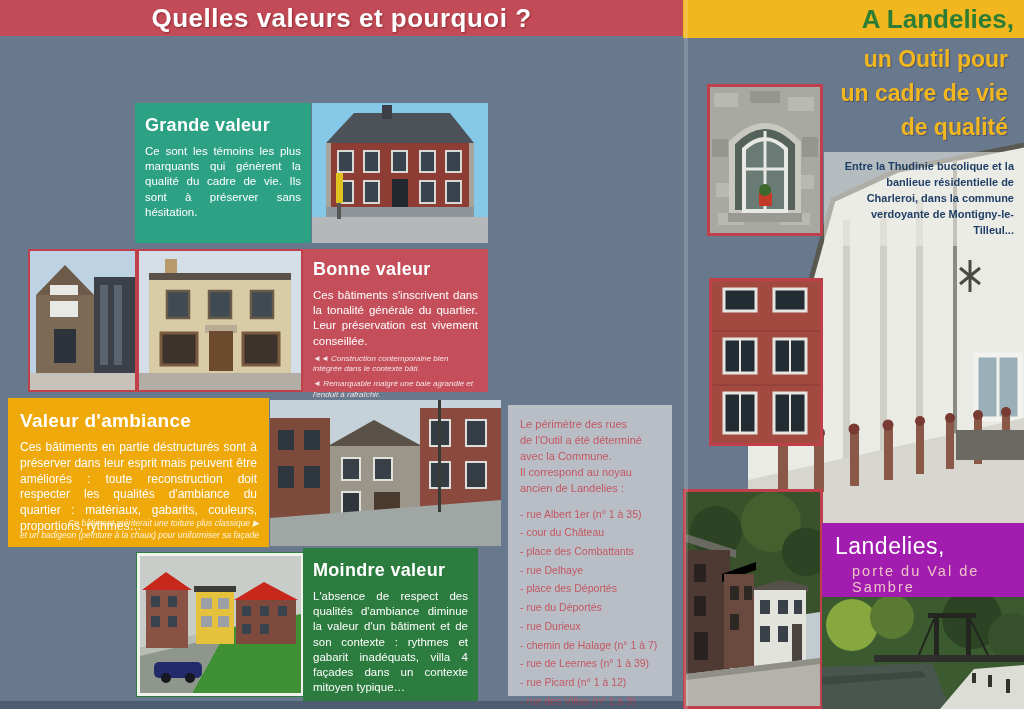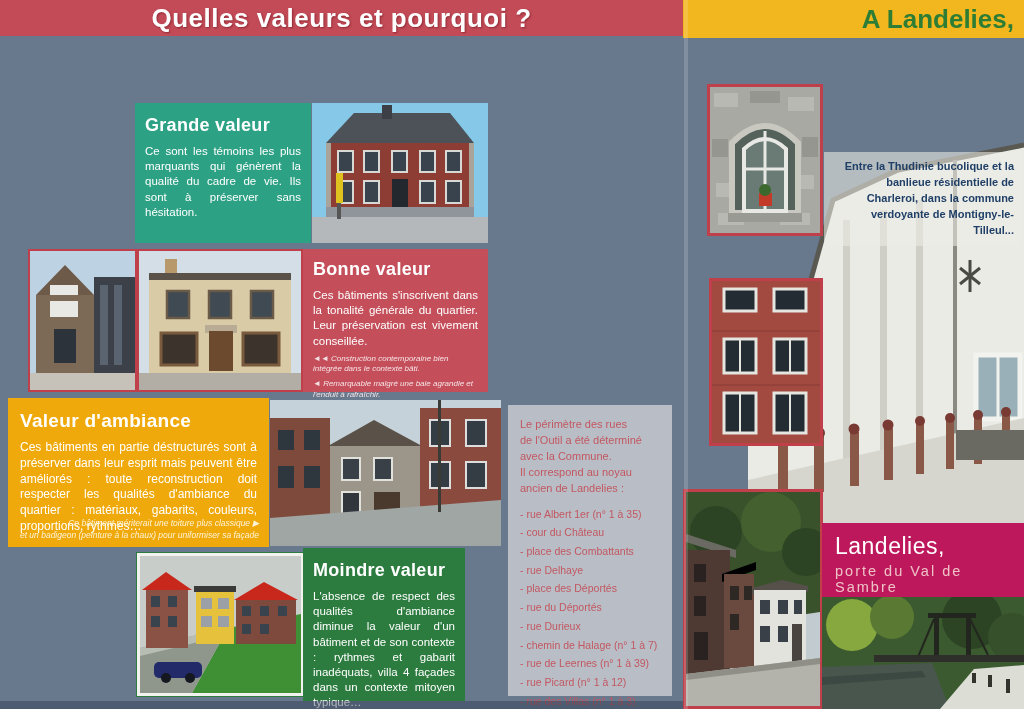--- a/index.html
+++ b/index.html
@@ -33,23 +33,23 @@
   .graybox li::before{content:"-  ";}
 
   
   .yellowband{background:#f2b71f;}
   .rp-title{color:#2e7d35;font-size:26px;font-weight:bold;text-align:right;
             line-height:38px;padding-right:10px;}
   .rp-lines{color:#f2b61e;font-size:23px;font-weight:bold;text-align:right;
             line-height:34px;padding-right:8px;text-shadow:1px 1px 1px rgba(40,40,60,.45);}
   .entre{background:rgba(236,236,230,.58);color:#1f3f66;font-weight:bold;
          font-size:11px;line-height:1.45;text-align:right;padding:7px 8px;}
-  .redfooter{background:#be185d;color:#fff;padding:10px 0 0 13px;}
+  .redfooter{background:#a21caf;color:#fff;padding:10px 0 0 13px;}
   .redfooter .t1{font-size:23px;letter-spacing:.5px;}
-  .redfooter .t2{font-size:14.5px;letter-spacing:2px;color:#eec3c6;margin-top:3px;}
+  .redfooter .t2{font-size:14.5px;letter-spacing:2px;color:#eec3c6;margin-top:3px;margin-left:17px;}
 
   .photoframe{border:3px solid #bf404b;}
   .photoframe2{border:2px solid #bf404b;}
   .renderframe{border:3px solid #f2f2ee;outline:1px solid #2c7c3f;}
   svg{display:block;}
   .crease{background:rgba(255,255,255,.16);}
   .bshadow{background:rgba(30,40,60,.35);}
 </style>
 </head>
 <body>
@@ -199,21 +199,21 @@
           <rect x="138" y="50" width="9" height="10"></rect>
         <rect x="102" y="68" width="9" height="10"></rect>
           <rect x="120" y="68" width="9" height="10"></rect>
       </g>
       <rect x="14" y="106" width="48" height="16" rx="5" fill="#232a6a"></rect>
       <circle cx="26" cy="122" r="5" fill="#15181e"></circle>
         <circle cx="50" cy="122" r="5" fill="#15181e"></circle>
     </svg>
   </figure>
 
-  <section class="abs vbox box-dgreen" style="left:303px;top:548px;width:162px;height:153px;">
+  <section class="abs vbox box-dgreen" style="left:303px;top:548px;width:175px;height:153px;">
     <h3>Moindre valeur</h3>
     <p>L'absence de respect des qualités d'ambiance diminue la valeur d'un bâtiment et de son contexte : rythmes et gabarit inadéquats, villa 4 façades dans un contexte mitoyen typique…</p>
   </section>
 
   <aside class="abs graybox" style="left:508px;top:405px;width:164px;height:291px;">
     <p class="intro">Le périmètre des rues
 de l'Outil a été déterminé
 avec la Commune.
 Il correspond au noyau
 ancien de Landelies :</p>
@@ -229,20 +229,25 @@
       <li>rue de Leernes (n° 1 à 39)</li>
       <li>rue Picard (n° 1 à 12)</li>
       <li>rue des Villas (n° 1 à 3)</li>
     </ul>
   </aside>
 
   <div class="abs yellowband" style="left:683px;top:0;width:341px;height:38px;">
     <div class="rp-title">A Landelies,</div>
   </div>
 
+  <div class="abs rp-lines" style="left:683px;top:42px;width:333px;">
+    <div>un Outil pour</div>
+    <div>un cadre de vie</div>
+    <div>de qualité</div>
+  </div>
 
   <figure class="abs" style="left:748px;top:140px;width:276px;height:390px;margin:0;">
     <svg width="276" height="390" viewBox="0 0 276 390" preserveAspectRatio="none">
       <polygon points="0,185 60,150 85,60 150,30 276,5 276,390 0,390" fill="#ebebe6"></polygon>
       <polyline points="0,185 60,150 85,60 150,30 276,5" fill="none" stroke="#595952" stroke-width="5"></polyline>
       <rect x="95" y="80" width="7" height="250" fill="#cfcfc8"></rect>
       <rect x="132" y="70" width="7" height="260" fill="#cfcfc8"></rect>
       <rect x="168" y="60" width="7" height="265" fill="#cfcfc8"></rect>
       <rect x="205" y="20" width="4" height="310" fill="#8a8a82"></rect>
       <g stroke="#4a4a44" stroke-width="3" fill="none">

